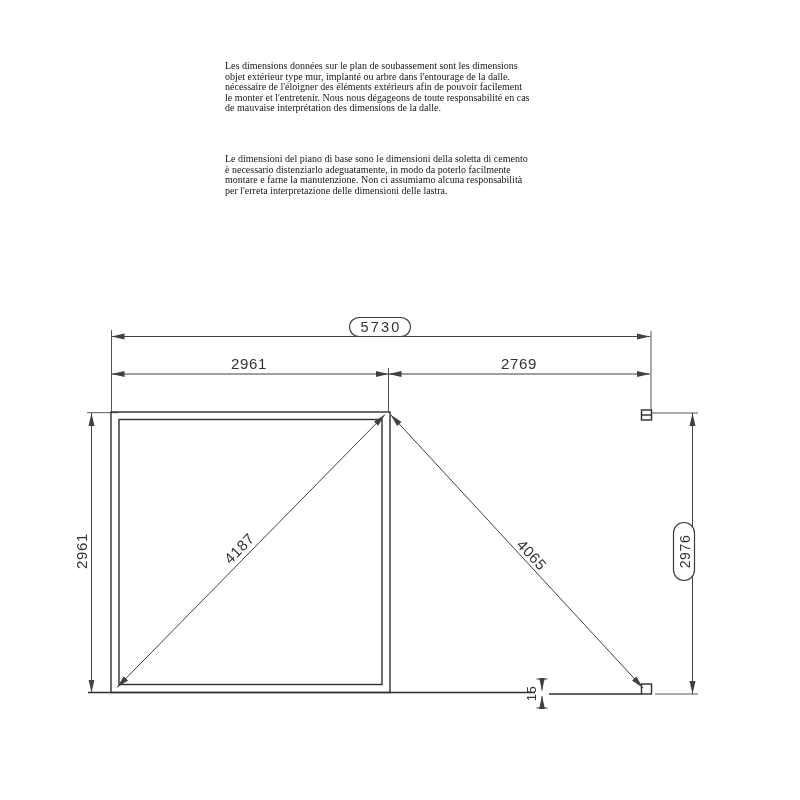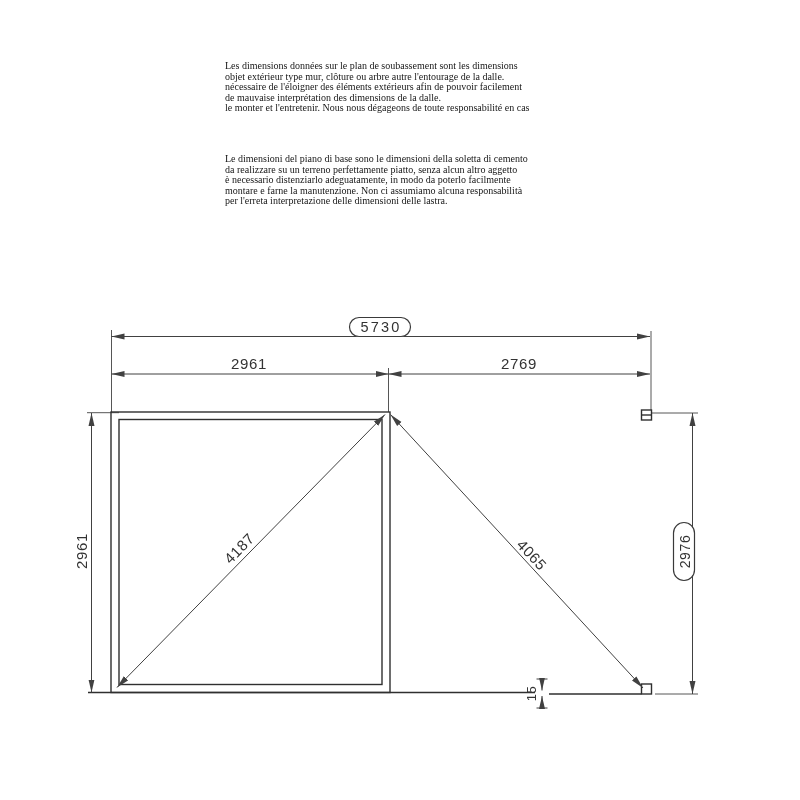--- a/index.html
+++ b/index.html
@@ -26,29 +26,28 @@
   .frame{stroke:#2f2f2f;stroke-width:1.4;fill:none;}
   .stadium{stroke:#3a3a3a;stroke-width:1.2;fill:#fff;}
 </style>
 </head>
 <body>
 
 <div id="page">
 
   <div class="notice" id="notice-fr">
     <div>Les dimensions données sur le plan de soubassement sont les dimensions</div>
-    <div>objet extérieur type mur, clôture ou arbre autre l'entourage de la dalle.</div>
+    <div>objet extérieur type mur, implanté ou arbre dans l'entourage de la dalle.</div>
     <div>nécessaire de l'éloigner des éléments extérieurs afin de pouvoir facilement</div>
+    <div>le monter et l'entretenir. Nous nous dégageons de toute responsabilité en cas</div>
     <div>de mauvaise interprétation des dimensions de la dalle.</div>
-    <div>le monter et l'entretenir. Nous nous dégageons de toute responsabilité en cas</div>
   </div>
 
   <div class="notice" id="notice-it">
     <div>Le dimensioni del piano di base sono le dimensioni della soletta di cemento</div>
-    <div>da realizzare su un terreno perfettamente piatto, senza alcun altro aggetto</div>
     <div>è necessario distenziarlo adeguatamente, in modo da poterlo facilmente</div>
     <div>montare e farne la manutenzione. Non ci assumiamo alcuna responsabilità</div>
     <div>per l'erreta interpretazione delle dimensioni delle lastra.</div>
   </div>
 
   <svg width="800" height="800" viewBox="0 0 800 800" style="position:absolute;left:0;top:0;">
 
     <defs>
       <marker id="arr" orient="auto-start-reverse" markerWidth="15" markerHeight="8" refX="13" refY="4" markerUnits="userSpaceOnUse">
         <path d="M13,4 L0,1 L0,7 Z" fill="#414141"></path>

